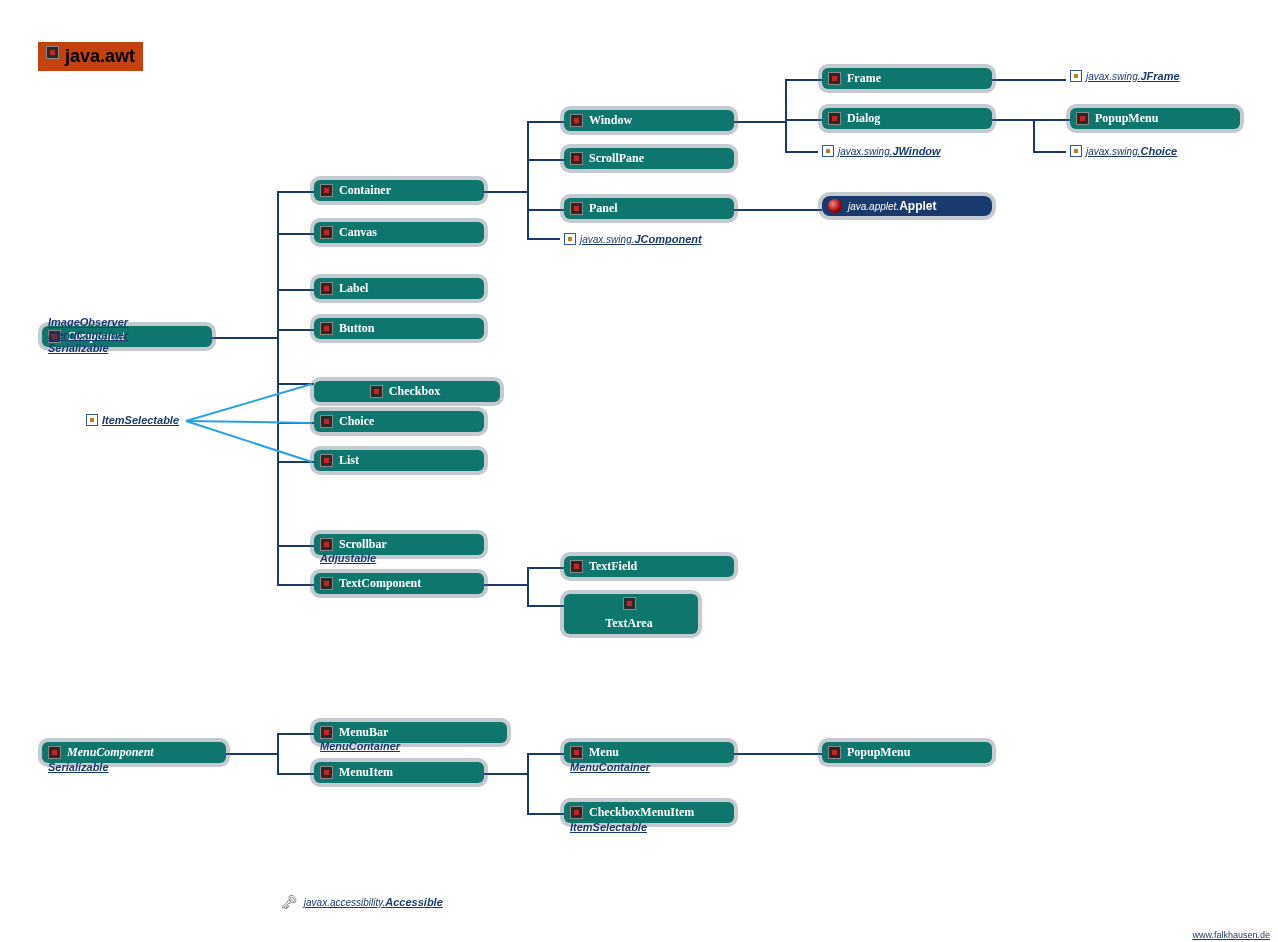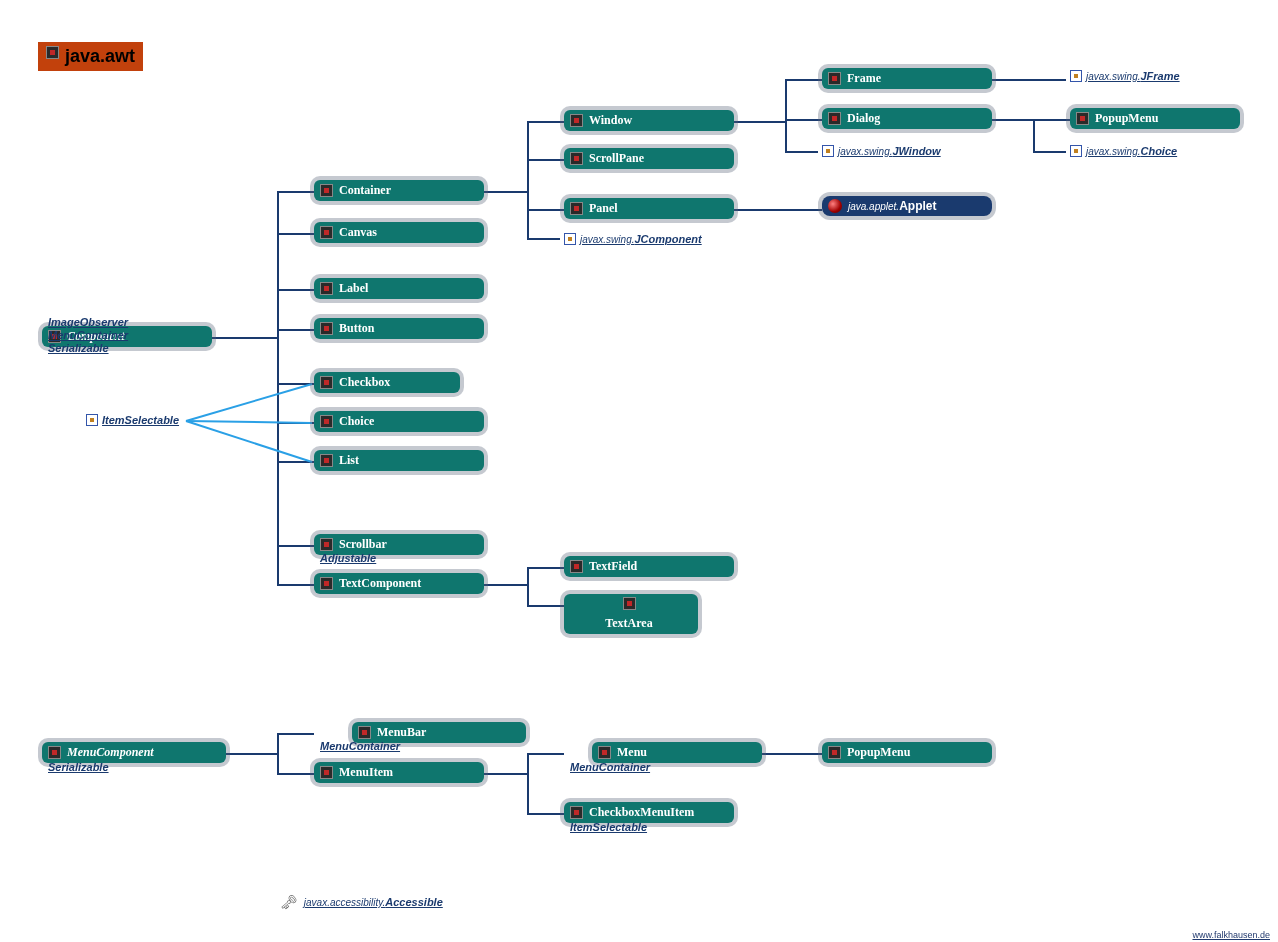--- a/index.html
+++ b/index.html
@@ -163,21 +163,21 @@
         <span class="lbl">Canvas</span>
       </div>
       <div class="node" style="left: 314px; top: 278px; width: 170px;">
         <span class="ico"></span>
         <span class="lbl">Label</span>
       </div>
       <div class="node" style="left: 314px; top: 318px; width: 170px;">
         <span class="ico"></span>
         <span class="lbl">Button</span>
       </div>
-      <div class="node" style="left: 314px; top: 372px; width: 146px;">
+      <div class="node" style="left: 314px; top: 381px; width: 186px; justify-content: center;">
         <span class="ico"></span>
         <span class="lbl">Checkbox</span>
       </div>
       <div class="node" style="left: 314px; top: 411px; width: 170px;">
         <span class="ico"></span>
         <span class="lbl">Choice</span>
       </div>
       <div class="node" style="left: 314px; top: 450px; width: 170px;">
         <span class="ico"></span>
         <span class="lbl">List</span>
@@ -219,29 +219,29 @@
         <span class="lbl">Dialog</span>
       </div>
       <div class="node" style="left: 1070px; top: 108px; width: 170px;">
         <span class="ico"></span>
         <span class="lbl">PopupMenu</span>
       </div>
       <div class="node italic" style="left: 42px; top: 742px; width: 184px;">
         <span class="ico"></span>
         <span class="lbl">MenuComponent</span>
       </div>
-      <div class="node" style="left: 314px; top: 722px; width: 174px; margin-left: 38px;">
+      <div class="node" style="left: 314px; top: 722px; width: 193px;">
         <span class="ico"></span>
         <span class="lbl">MenuBar</span>
       </div>
       <div class="node" style="left: 314px; top: 762px; width: 170px;">
         <span class="ico"></span>
         <span class="lbl">MenuItem</span>
       </div>
-      <div class="node" style="left: 564px; top: 742px; width: 170px; margin-left: 28px;">
+      <div class="node" style="left: 564px; top: 742px; width: 170px;">
         <span class="ico"></span>
         <span class="lbl">Menu</span>
       </div>
       <div class="node" style="left: 564px; top: 802px; width: 170px;">
         <span class="ico"></span>
         <span class="lbl">CheckboxMenuItem</span>
       </div>
       <div class="node" style="left: 822px; top: 742px; width: 170px;">
         <span class="ico"></span>
         <span class="lbl">PopupMenu</span>

